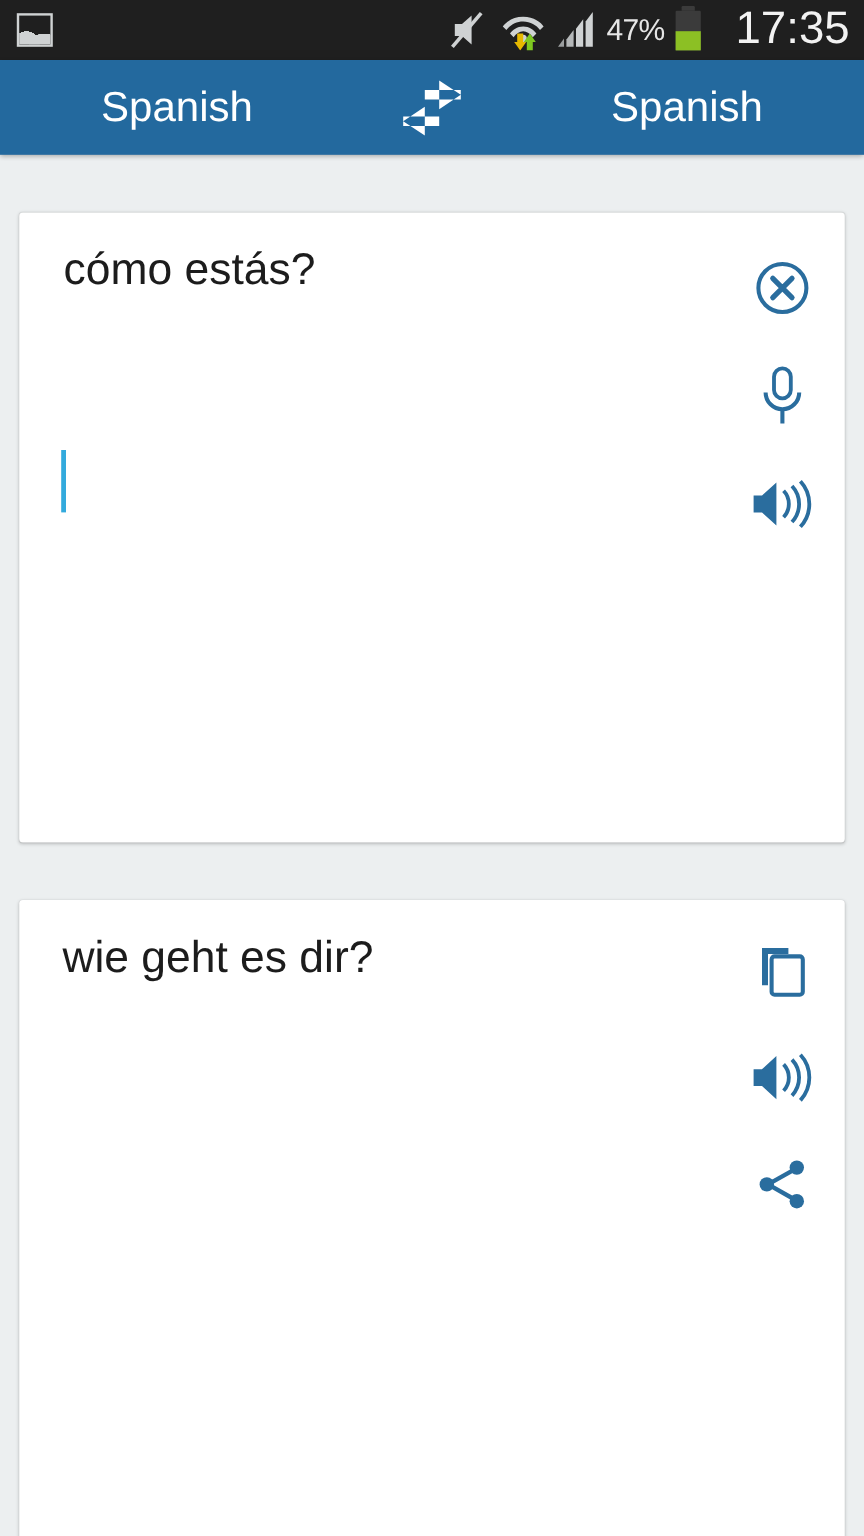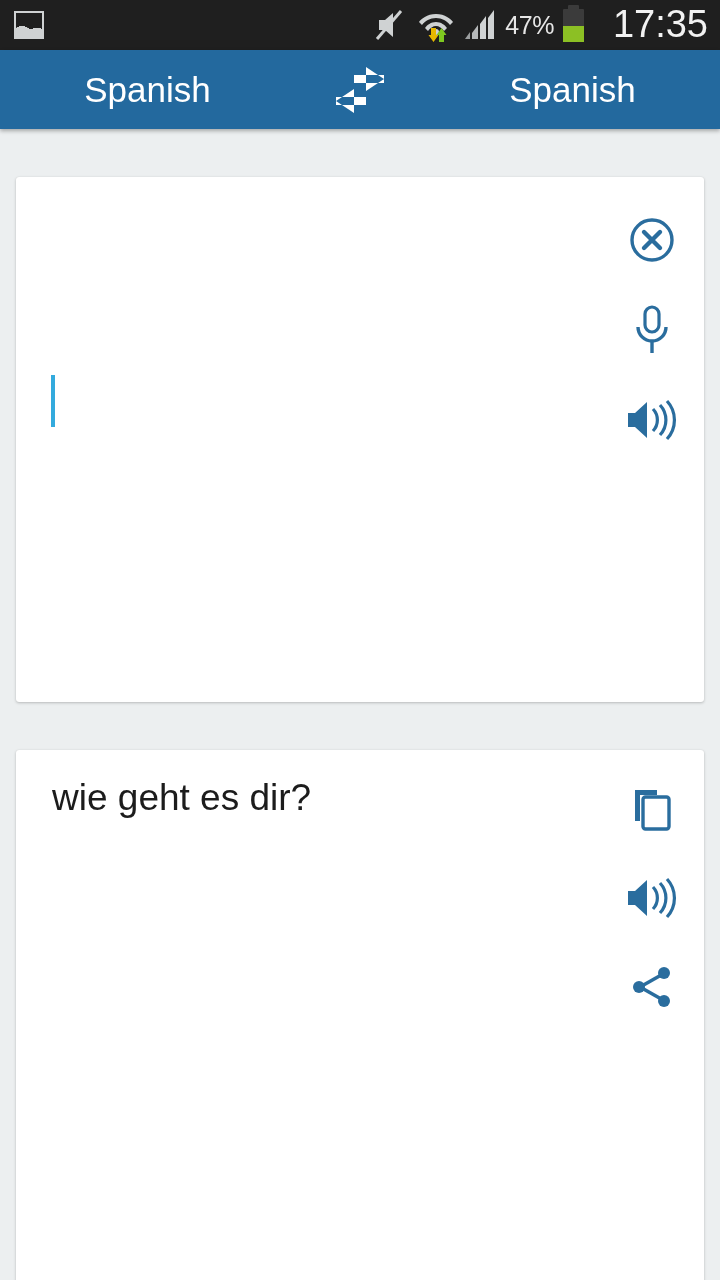--- a/index.html
+++ b/index.html
@@ -228,20 +228,21 @@
         <path d="M22 9 h30 v8 H22 Z M52 13 L34 1 v24 Z" fill="#ffffff"></path>
       </svg>
     </span>
   </div>
 
   <div class="lang-btn">Spanish</div>
 </div>
 
 <div class="card" id="card-source">
   <div class="caret"></div>
+  <div class="card-text">cómo estás?</div>
 
   <div class="icon-col">
 
     <div class="icon-btn">
       <span>
         <svg width="46" height="46" viewBox="0 0 46 46">
           <circle cx="23" cy="23" r="20" fill="none" stroke="#2a6d9e" stroke-width="3.4"></circle>
           <path d="M15 15 L31 31 M31 15 L15 31" stroke="#2a6d9e" stroke-width="4.4" stroke-linecap="round"></path>
         </svg>
       </span>

